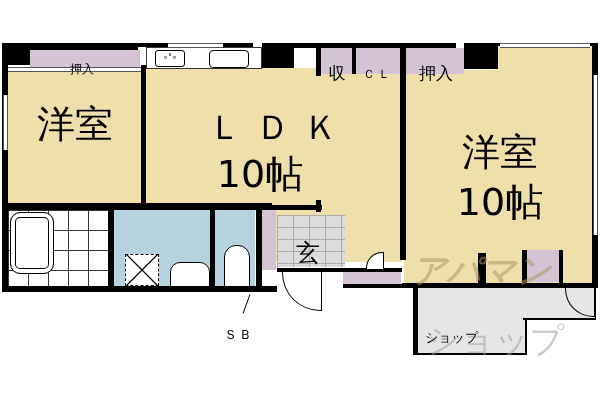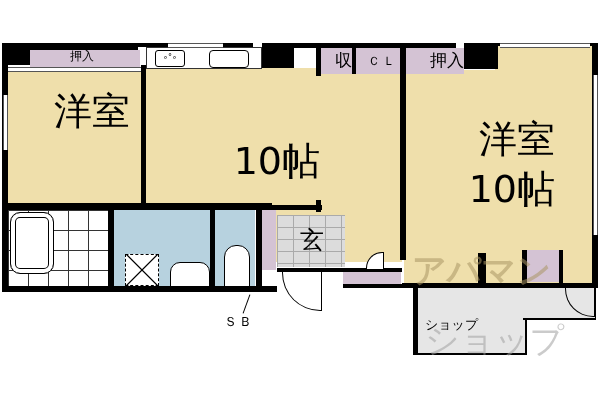--- a/index.html
+++ b/index.html
@@ -13,28 +13,28 @@
           background-image:
             linear-gradient(#333 1px, transparent 1px),
             linear-gradient(90deg, #333 1px, transparent 1px);
           background-size:20px 20px; }
   .genkan { position:absolute; background:#dcdcdc;
           background-image:
             linear-gradient(#aaa 1px, transparent 1px),
             linear-gradient(90deg, #aaa 1px, transparent 1px);
           background-size:16px 12px; }
   .balcony { position:absolute; background:#e6e6e6; border:2px solid #000; border-top:none; }
-  .lbl { position:absolute; color:#000; text-align:right; white-space:nowrap; line-height:1; }
+  .lbl { position:absolute; color:#000; text-align:center; white-space:nowrap; line-height:1;margin-top:13px; }
   .big { font-size:38px; }
   .mid { font-size:34px; letter-spacing:14px; }
   .small { font-size:15px; }
   .tiny { font-size:12px; letter-spacing:3px; }
   .window { position:absolute; background:#fff; border-top:1px solid #555; border-bottom:1px solid #555; }
   .vwindow { position:absolute; background:#fff; border-left:1px solid #555; border-right:1px solid #555; }
-  .watermark { position:absolute; color:rgba(170,150,100,0.55); font-weight:bold; font-size:34px; }
+  .watermark { position:absolute; color:rgba(170,150,100,0.55); font-weight:bold; font-size:34px;font-style:italic; }
   .watermark2 { position:absolute; color:rgba(160,160,160,0.55); font-weight:normal; font-size:34px; }
 </style>
 </head>
 <body>
 
 <div class="abs" style="left:0;top:0;width:600px;height:400px;">
 
   <div class="room" style="left:8px;top:70px;width:133px;height:135px;"></div>
   <div class="room" style="left:146px;top:68px;width:256px;height:135px;"></div>
   <div class="room" style="left:272px;top:200px;width:130px;height:62px;"></div>
@@ -108,20 +108,21 @@
   <div class="abs" style="left:366px;top:252px;width:16px;height:16px;border:1px solid #000;border-bottom:none;border-radius:16px 0 0 0;background:#fff;"></div>
   <div class="abs" style="left:565px;top:288px;width:28px;height:28px;border:1px solid #000;border-top:none;border-radius:0 0 0 28px;background:#e6e6e6;"></div>
 
   <div class="watermark" style="left:412px;top:248px;">アパマン</div>
   <div class="watermark2" style="left:425px;top:318px;">ショップ</div>
 
   <div class="lbl small" style="left:70px;top:50px;font-size:12px;">押入</div>
 
   <div class="lbl big" style="left:20px;top:92px;width:110px;">洋室</div>
 
+  <div class="lbl mid" style="left:200px;top:97px;width:160px;">ＬＤＫ</div>
   <div class="lbl big" style="left:200px;top:142px;width:120px;">10帖</div>
 
   <div class="lbl small" style="left:322px;top:52px;width:30px;font-size:17px;">収</div>
   <div class="lbl tiny" style="left:358px;top:55px;width:40px;">ＣＬ</div>
   <div class="lbl small" style="left:408px;top:52px;width:56px;font-size:17px;">押入</div>
 
   <div class="lbl big" style="left:445px;top:120px;width:110px;">洋室</div>
   <div class="lbl big" style="left:445px;top:170px;width:110px;">10帖</div>
 
   <div class="lbl" style="left:292px;top:228px;width:32px;font-size:24px;">玄</div>

